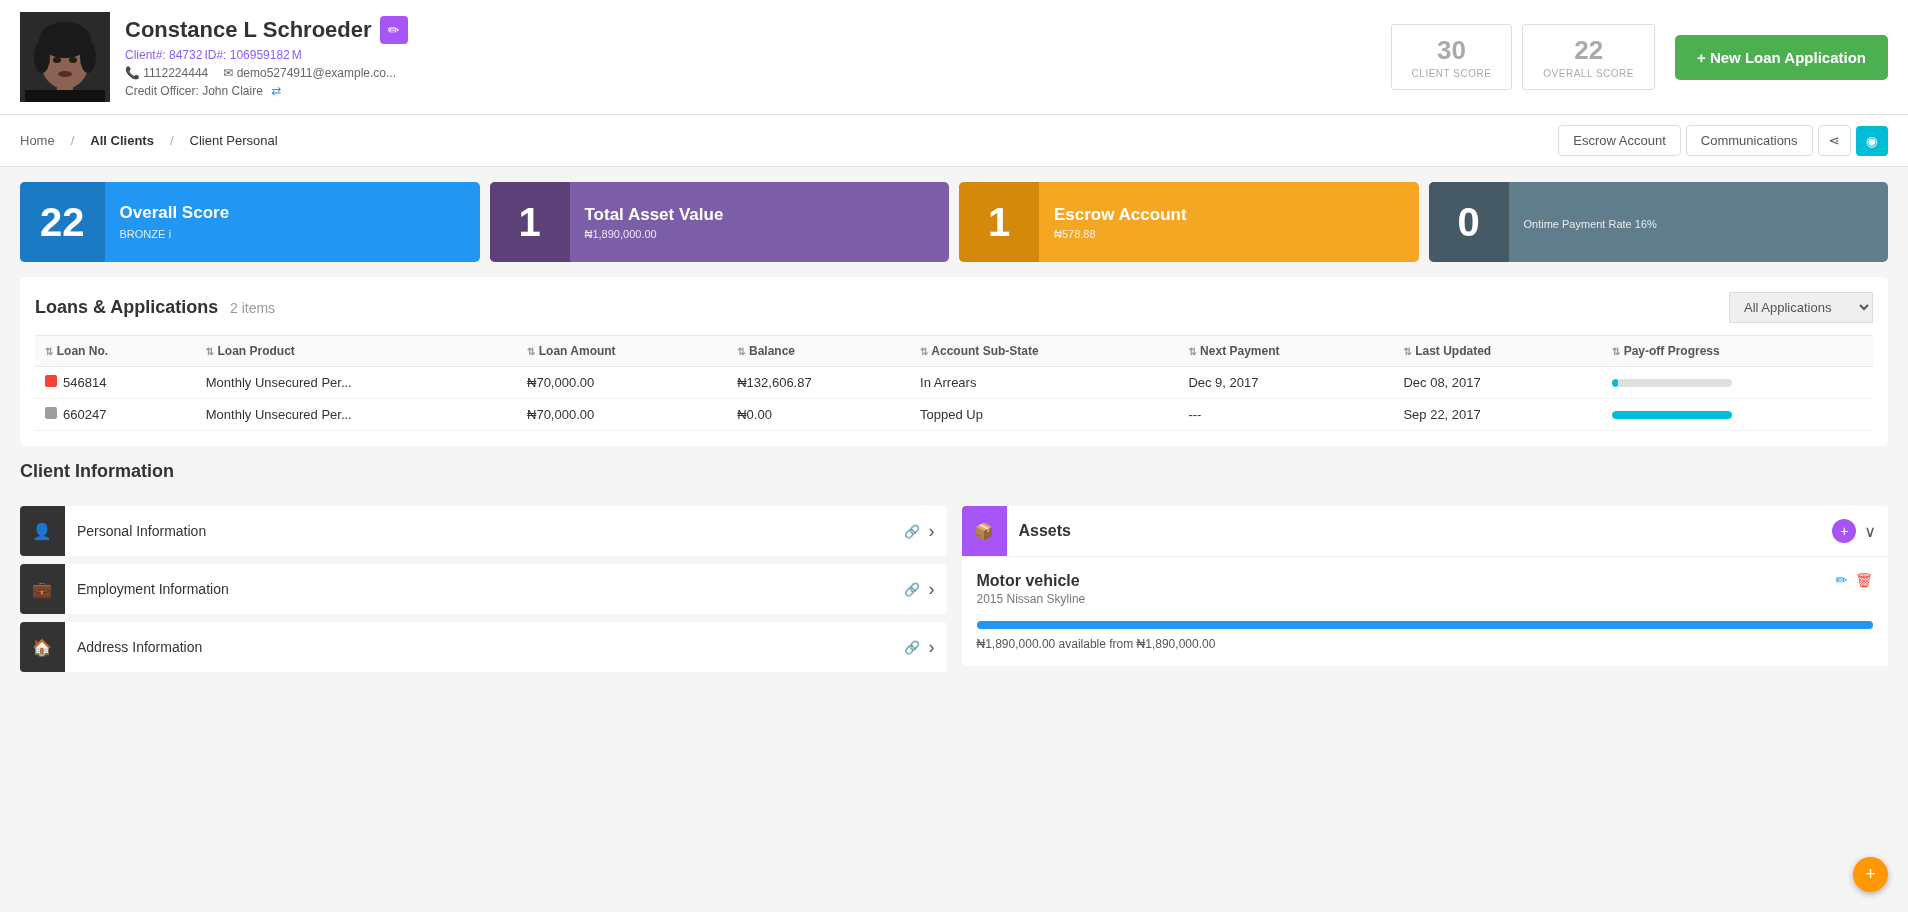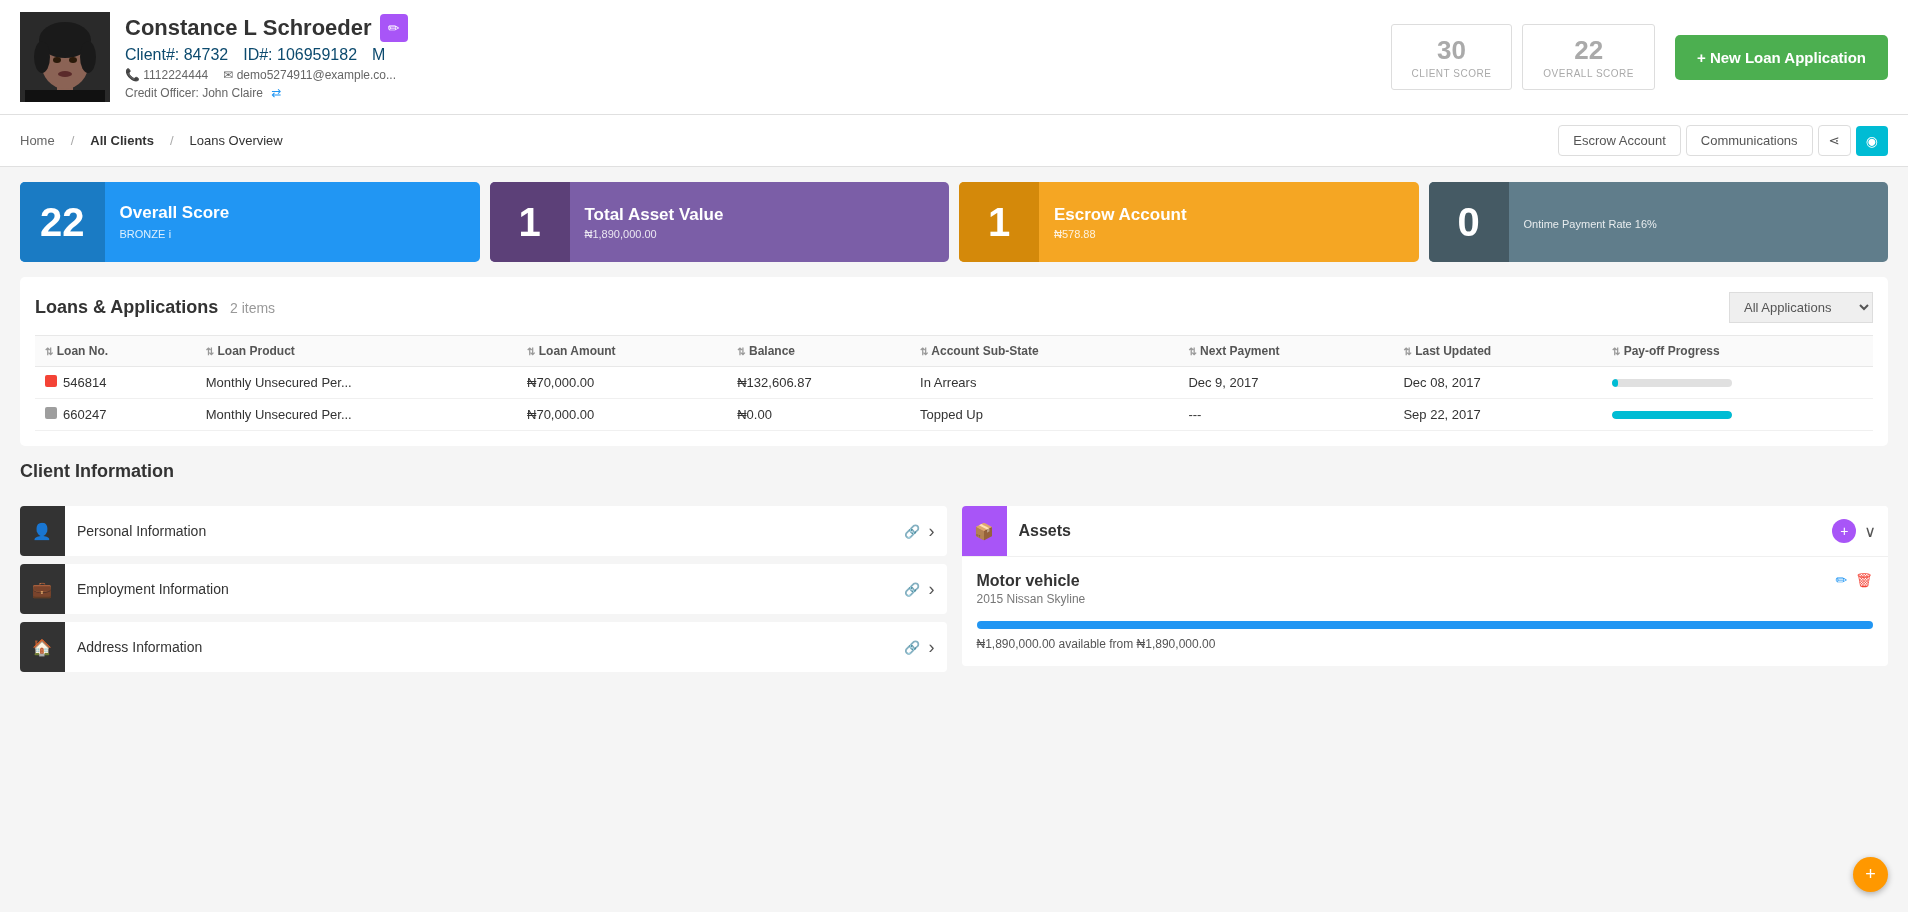--- a/index.html
+++ b/index.html
@@ -4,21 +4,21 @@
   <style>
     * { box-sizing: border-box; margin: 0; padding: 0; }
     body { font-family: Arial, sans-serif; background: #f5f5f5; font-size: 13px; color: #333; }
 
     
     .header { background: #fff; padding: 12px 20px; display: flex; align-items: center; border-bottom: 1px solid #e0e0e0; }
     .avatar-placeholder { width: 90px; height: 90px; background: linear-gradient(135deg, #2a2a2a 0%, #555 100%); border-radius: 4px; flex-shrink: 0; display: flex; align-items: center; justify-content: center; }
     .header-info { margin-left: 15px; flex: 1; }
     .header-name { font-size: 22px; font-weight: bold; color: #333; display: flex; align-items: center; gap: 8px; }
     .edit-icon-btn { background: #a855f7; border: none; color: white; width: 28px; height: 28px; border-radius: 4px; cursor: pointer; font-size: 14px; display: flex; align-items: center; justify-content: center; }
-    .header-meta { color: #0c4a6e; font-size: 16px; margin-top: 4px; display: flex; gap: 15px; align-items: center; }
+    .header-meta { color: #8b5cf6; font-size: 12px; margin-top: 4px; display: flex; gap: 2px; align-items: center; }
     .header-meta span { display: flex; align-items: center; gap: 4px; }
     .header-contact { color: #666; font-size: 12px; margin-top: 4px; display: flex; gap: 15px; }
     .header-officer { color: #666; font-size: 12px; margin-top: 4px; }
     .scores { display: flex; gap: 10px; margin-left: 30px; }
     .score-box { border: 1px solid #ddd; padding: 10px 20px; text-align: center; border-radius: 3px; min-width: 90px; }
     .score-num { font-size: 26px; color: #aaa; font-weight: bold; }
     .score-label { font-size: 10px; color: #aaa; letter-spacing: 0.5px; margin-top: 2px; }
     .new-loan-btn { background: #4caf50; color: white; border: none; padding: 14px 22px; font-size: 15px; font-weight: bold; border-radius: 5px; cursor: pointer; white-space: nowrap; margin-left: auto; }
 
     
@@ -146,21 +146,21 @@
 
   <button class="new-loan-btn" style="margin-left:20px;">+ New Loan Application</button>
 </div>
 
 <div class="breadcrumb-bar">
   <div class="breadcrumb">
     <a href="#">Home</a>
     <span class="sep">/</span>
     <a href="#" style="font-weight:600; color:#333;">All Clients</a>
     <span class="sep">/</span>
-    <span class="active">Loans Overview</span>
+    <span class="active">Client Personal</span>
   </div>
   <div class="header-actions">
     <button class="action-btn">Escrow Account</button>
     <button class="action-btn">Communications</button>
     <button class="share-btn">⋖</button>
     <button class="rss-btn">◉</button>
   </div>
 </div>
 
 <div class="score-cards" id="score-cards-container">

